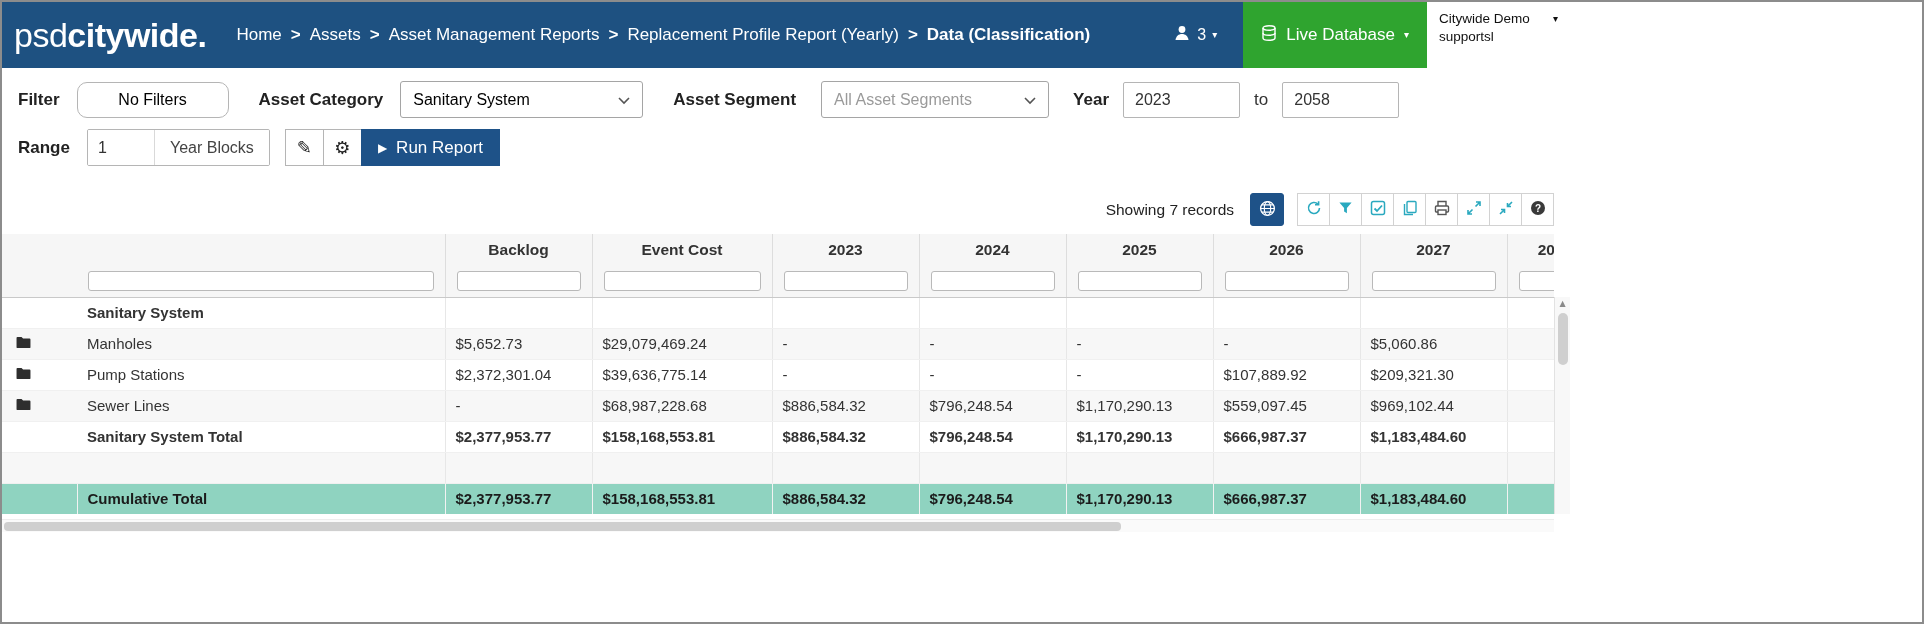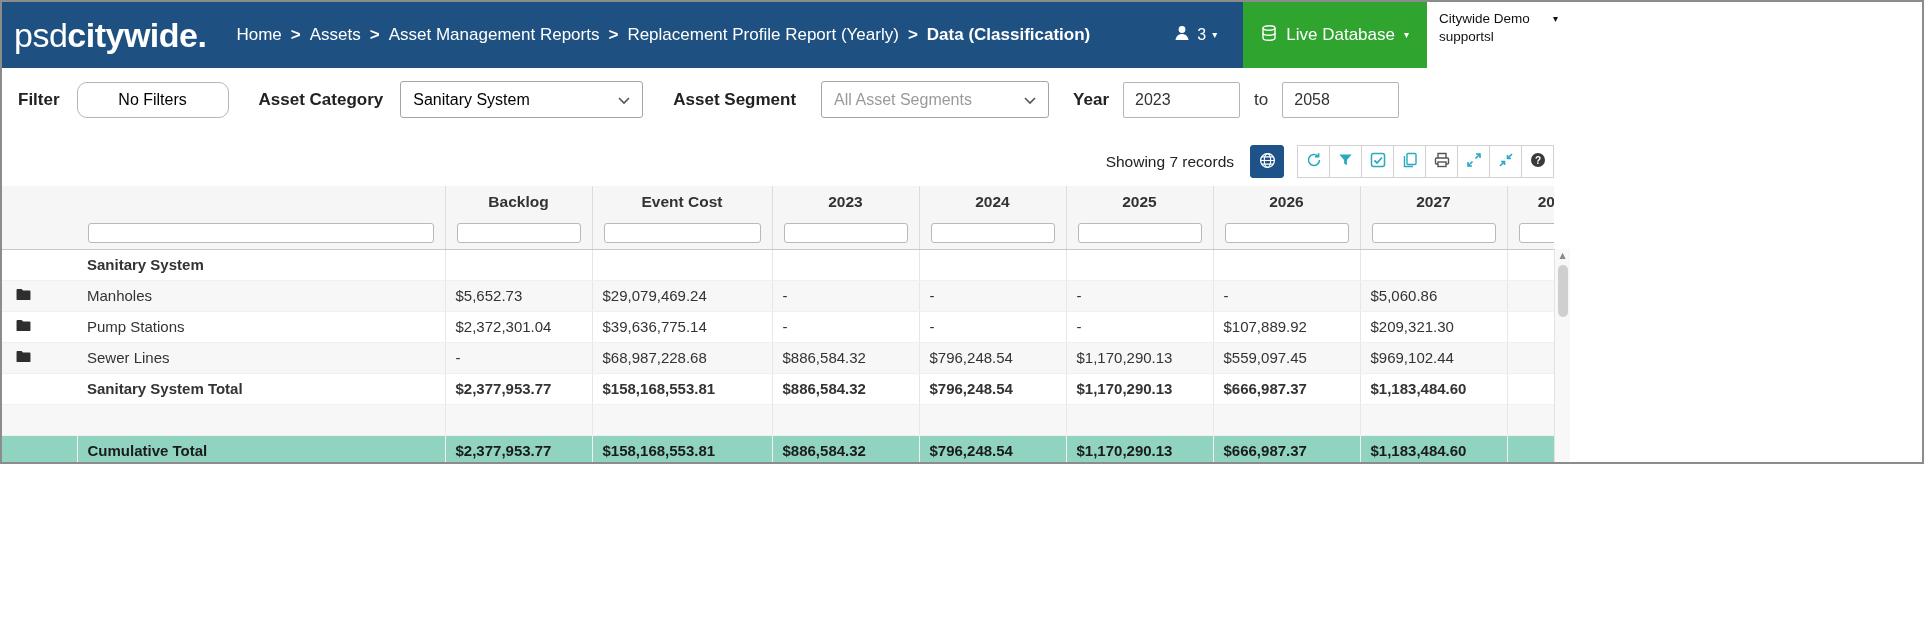--- a/index.html
+++ b/index.html
@@ -1,18 +1,18 @@
 <!DOCTYPE html>
 <html><head>
 <meta charset="utf-8">
 <style>
   *{box-sizing:border-box;margin:0;padding:0}
   html,body{background:#fff}
   body{font-family:"Liberation Sans","DejaVu Sans",sans-serif}
-  .screen{width:1924px;height:464px;border:2px solid #8c8c8c;overflow:hidden;background:#fff}
+  .screen{width:1924px;height:624px;border:2px solid #8c8c8c;overflow:hidden;background:#fff}
   .app{width:1568px}
   .glyph{font-family:"DejaVu Sans",sans-serif}
 
   
   .topnav{height:66px;background:#1e5181;display:flex;align-items:center;color:#fff}
   .logo{padding:0 14px 0 12px;font-size:34px;letter-spacing:-.5px;white-space:nowrap}
   .logo .psd{font-weight:400}
   .logo .cw{font-weight:700}
   .crumbs{display:flex;align-items:center;font-size:17px;margin-left:16px;white-space:nowrap}
   .crumb{color:#fff;cursor:pointer}
@@ -138,20 +138,39 @@
         <span class="sel-text">All Asset Segments</span>
         <span><svg width="12" height="8" viewBox="0 0 12 8">
                 <path d="M1 1l5 5 5-5" stroke="#555" stroke-width="1.6" fill="none"></path>
               </svg></span>
       </div>
       <span class="flabel ml24">Year</span>
       <input class="yearbox ml14" value="2023" style="">
       <span class="flabel ml14" style="font-weight:400;color:#333">to</span>
       <input class="yearbox ml14" value="2058" style="">
     </div>
+    <div class="frow">
+      <span class="flabel">Range</span>
+      <div class="range-group">
+        <input class="range-input" value="1" style="">
+        <span class="range-addon">Year Blocks</span>
+      </div>
+      <div class="btn-group">
+        <button class="icon-btn glyph">
+              <span>✎</span>
+            </button>
+        <button class="icon-btn glyph">
+              <span>⚙</span>
+            </button>
+        <button class="run-btn">
+          <span class="play glyph">▶</span>
+          <span>Run Report</span>
+        </button>
+      </div>
+    </div>
   </section>
 
   <section class="tbar">
     <span class="showing">Showing 7 records</span>
     <button class="tb-globe">
       <span><svg width="17" height="17" viewBox="0 0 18 18">
               <circle cx="9" cy="9" r="7.3" fill="none" stroke="#fff" stroke-width="1.4"></circle>
               <ellipse cx="9" cy="9" rx="3.4" ry="7.3" fill="none" stroke="#fff" stroke-width="1.2"></ellipse>
               <path d="M1.7 9h14.6M2.6 5.2h12.8M2.6 12.8h12.8" stroke="#fff" stroke-width="1.2" fill="none"></path>
             </svg></span>

